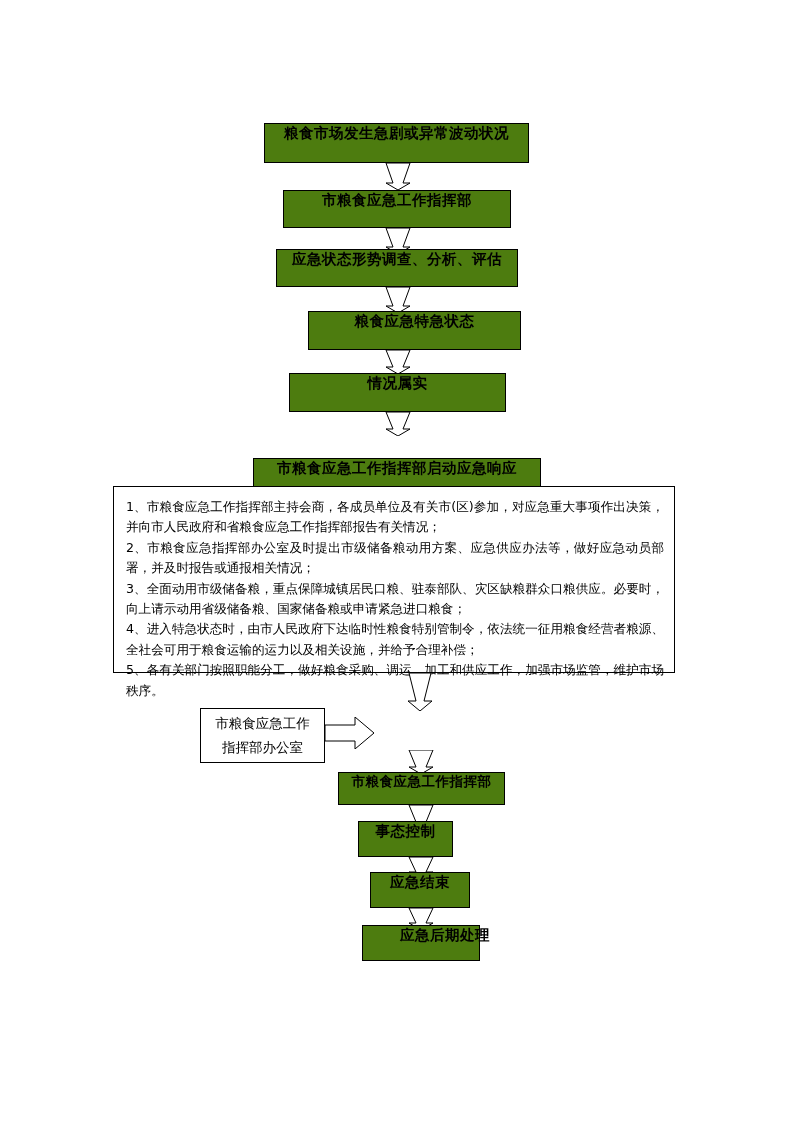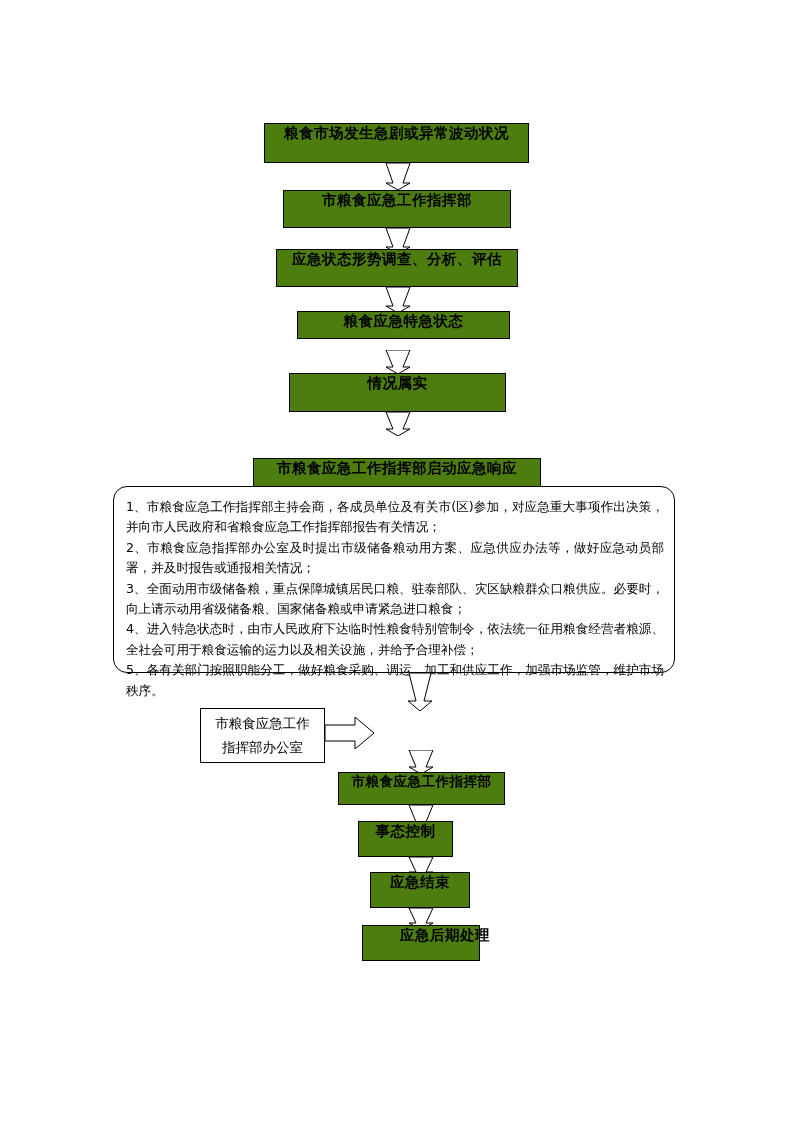--- a/index.html
+++ b/index.html
@@ -89,41 +89,41 @@
   </svg>
 
   <div class="box" style="left:276px; top:249px; width:242px; height:38px;">
     <span>应急状态形势调查、分析、评估</span>
   </div>
 
   <svg class="arrow" style="left:378px; top:287px; width:40px; height:26px;" viewBox="0 0 40 26">
     <polygon points="8,0 32,0 25,19 32,19 20,26 8,19 15,19" fill="#ffffff" stroke="#000000" stroke-width="1"></polygon>
   </svg>
 
-  <div class="box" style="left:297px; top:311px; width:213px; height:28px;">
+  <div class="box" style="left:308px; top:311px; width:213px; height:39px;">
     <span>粮食应急特急状态</span>
   </div>
 
   <svg class="arrow" style="left:378px; top:350px; width:40px; height:24px;" viewBox="0 0 40 24">
     <polygon points="8,0 32,0 25,17 32,17 20,24 8,17 15,17" fill="#ffffff" stroke="#000000" stroke-width="1"></polygon>
   </svg>
 
   <div class="box" style="left:289px; top:373px; width:217px; height:39px;">
     <span>情况属实</span>
   </div>
 
   <svg class="arrow" style="left:378px; top:412px; width:40px; height:24px;" viewBox="0 0 40 24">
     <polygon points="8,0 32,0 25,17 32,17 20,24 8,17 15,17" fill="#ffffff" stroke="#000000" stroke-width="1"></polygon>
   </svg>
 
   <div class="box" style="left:253px; top:436px; width:288px; height:38px;margin-top:22px;">
     <span>市粮食应急工作指挥部启动应急响应</span>
   </div>
 
-  <div class="textblock" style="left:113px; top:486px; width:562px; height:187px;border-radius:14px;">
+  <div class="textblock" style="left:113px; top:486px; width:562px; height:187px;">
     <p>1、市粮食应急工作指挥部主持会商，各成员单位及有关市(区)参加，对应急重大事项作出决策，并向市人民政府和省粮食应急工作指挥部报告有关情况；</p>
     <p>2、市粮食应急指挥部办公室及时提出市级储备粮动用方案、应急供应办法等，做好应急动员部署，并及时报告或通报相关情况；</p>
     <p>3、全面动用市级储备粮，重点保障城镇居民口粮、驻泰部队、灾区缺粮群众口粮供应。必要时，向上请示动用省级储备粮、国家储备粮或申请紧急进口粮食；</p>
     <p>4、进入特急状态时，由市人民政府下达临时性粮食特别管制令，依法统一征用粮食经营者粮源、全社会可用于粮食运输的运力以及相关设施，并给予合理补偿；</p>
     <p>5、各有关部门按照职能分工，做好粮食采购、调运、加工和供应工作，加强市场监管，维护市场秩序。</p>
   </div>
 
   <svg class="arrow" style="left:400px; top:673px; width:40px; height:38px;" viewBox="0 0 40 38">
     <polygon points="9,0 31,0 24,28 32,28 20,38 8,28 16,28" fill="#ffffff" stroke="#000000" stroke-width="1"></polygon>
   </svg>

